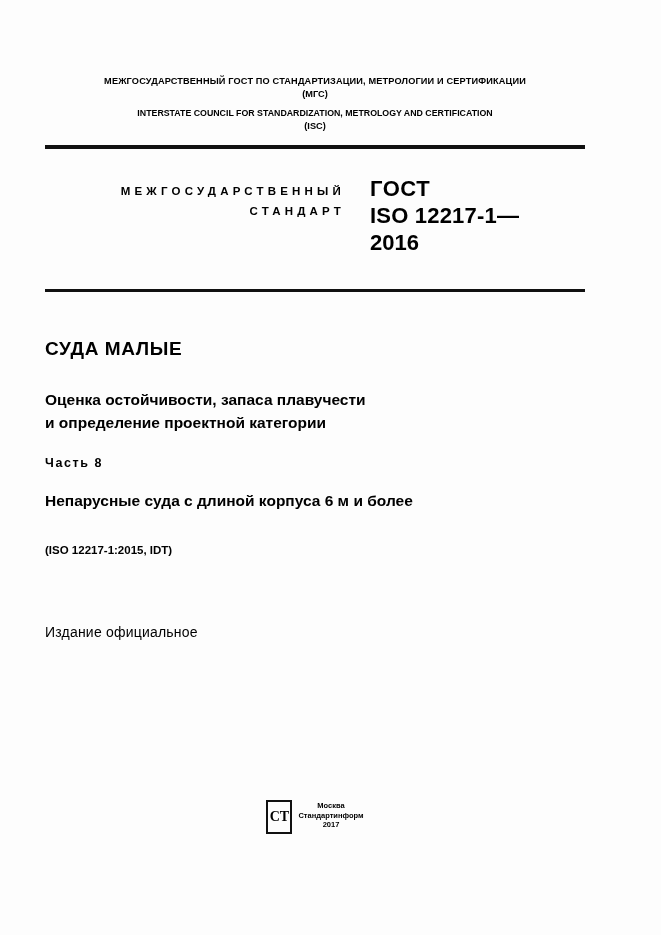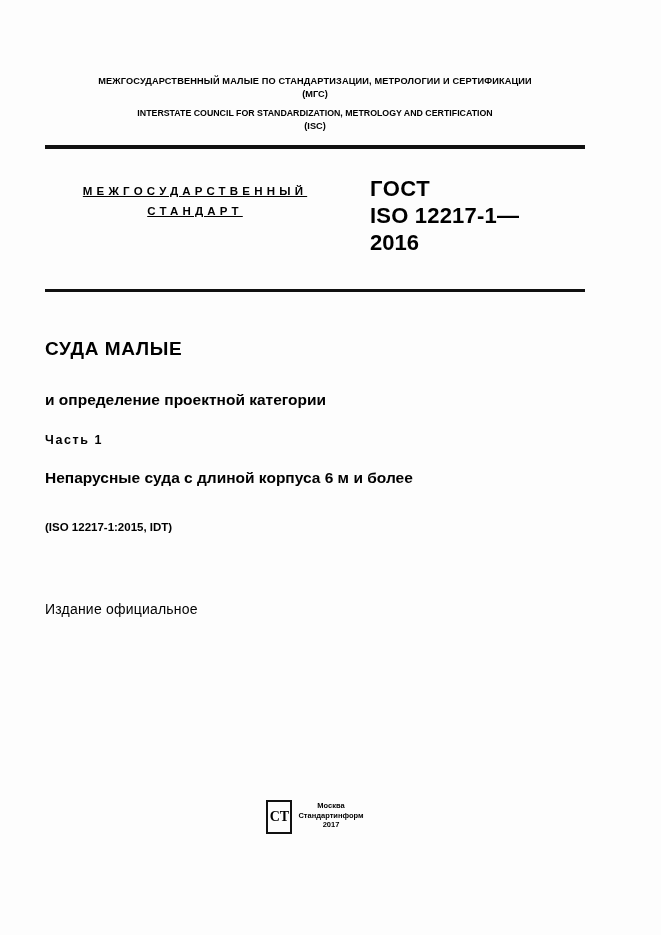--- a/index.html
+++ b/index.html
@@ -62,23 +62,22 @@
   
   .std-row {
     display: flex;
     align-items: flex-start;
     justify-content: space-between;
     margin-top: 26px;
     min-height: 96px;
   }
   .std-left {
     width: 300px;
-    text-align: center;
+    text-align: right;
     padding-top: 6px;
-    text-decoration: underline;
   }
   .std-left .line1 {
     font-size: 11.5px;
     font-weight: bold;
     letter-spacing: 4.2px;
     line-height: 20px;
   }
   .std-left .line2 {
     font-size: 11.5px;
     font-weight: bold;
@@ -184,21 +183,21 @@
     padding-top: 1px;
   }
 </style>
 </head>
 <body>
 
 <div class="page">
   <div class="content">
 
     <div class="header-block">
-      <div class="header-ru">МЕЖГОСУДАРСТВЕННЫЙ МАЛЫЕ ПО СТАНДАРТИЗАЦИИ, МЕТРОЛОГИИ И СЕРТИФИКАЦИИ</div>
+      <div class="header-ru">МЕЖГОСУДАРСТВЕННЫЙ ГОСТ ПО СТАНДАРТИЗАЦИИ, МЕТРОЛОГИИ И СЕРТИФИКАЦИИ</div>
       <div class="header-sub">(МГС)</div>
       <div class="header-en">INTERSTATE COUNCIL FOR STANDARDIZATION, METROLOGY AND CERTIFICATION</div>
       <div class="header-sub">(ISC)</div>
     </div>
 
     <hr class="rule-thick">
 
     <div class="std-row">
       <div class="std-left">
         <div class="line1">МЕЖГОСУДАРСТВЕННЫЙ</div>
@@ -208,22 +207,23 @@
         <div class="gost">ГОСТ</div>
         <div class="num">ISO 12217-1—</div>
         <div class="year">2016</div>
       </div>
     </div>
 
     <hr class="rule-after-std">
 
     <div class="titles">
       <div class="title-main">СУДА МАЛЫЕ</div>
+      <div class="title-sub">Оценка остойчивости, запаса плавучести</div>
       <div class="title-sub">и определение проектной категории</div>
-      <div class="title-part">Часть 1</div>
+      <div class="title-part">Часть 8</div>
       <div class="title-part2">Непарусные суда с длиной корпуса 6 м и более</div>
       <div class="title-iso">(ISO 12217-1:2015, IDT)</div>
       <div class="official">Издание официальное</div>
     </div>
 
     <div class="footer">
       <div class="logo-mark">СТ</div>
       <div class="footer-text">
         <div>Москва</div>
         <div>Стандартинформ</div>

